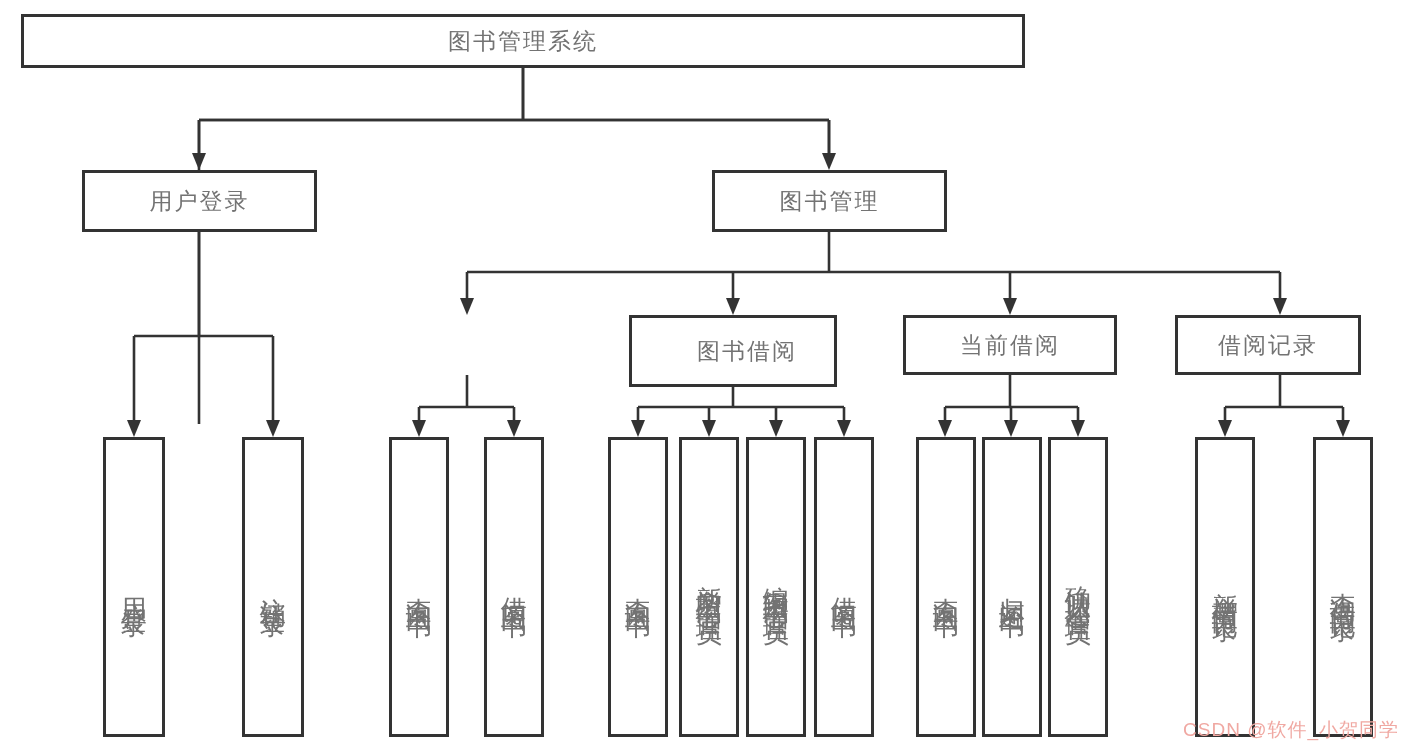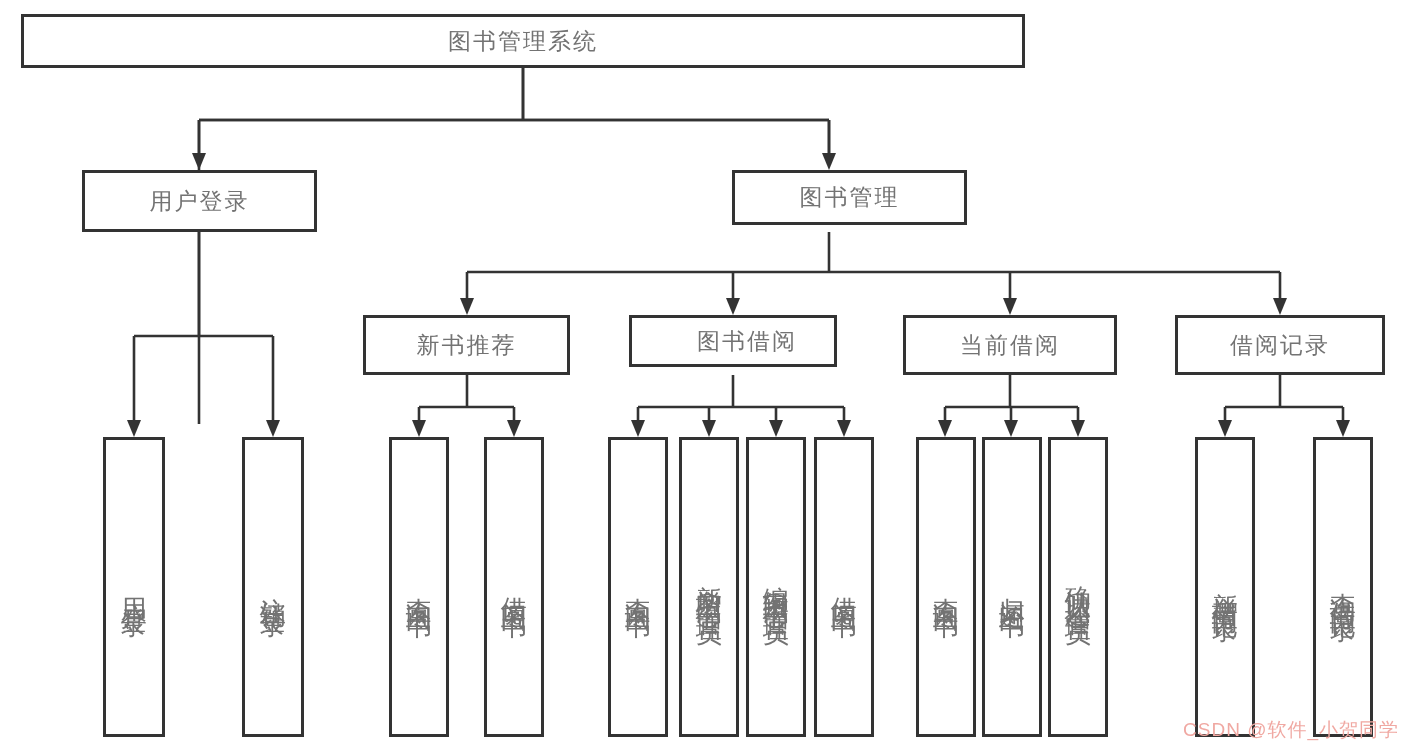--- a/index.html
+++ b/index.html
@@ -121,34 +121,31 @@
     </g>
   </svg>
 
   <div class="node h-node" style="left:21px; top:14px; width:1004px; height:54px;">
     <span>图书管理系统</span>
   </div>
 
   <div class="node h-node" style="left:82px; top:170px; width:235px; height:62px;">
     <span>用户登录</span>
   </div>
-  <div class="node h-node" style="left:712px; top:170px; width:235px; height:55px;margin-left:20px;">
+  <div class="node h-node" style="left:712px; top:170px; width:235px; height:62px;">
     <span>图书管理</span>
   </div>
 
-  <div class="node h-node" style="left:363px; top:315px; width:207px; height:60px;">
-    <span>新书推荐</span>
-  </div>
-  <div class="node h-node" style="left:629px; top:315px; width:208px; height:52px;padding-left:28px;">
+  <div class="node h-node" style="left:629px; top:315px; width:208px; height:72px;padding-left:28px;">
     <span>图书借阅</span>
   </div>
   <div class="node h-node" style="left:903px; top:315px; width:214px; height:60px;text-align:right;">
     <span>当前借阅</span>
   </div>
-  <div class="node h-node" style="left:1175px; top:315px; width:210px; height:60px;">
+  <div class="node h-node" style="left:1175px; top:315px; width:186px; height:60px;">
     <span>借阅记录</span>
   </div>
 
   <div class="node v-node" style="left:103px; top:437px; width:62px; height:300px;">
     <span class="v-text">用户登录</span>
   </div>
   <div class="node v-node" style="left:242px; top:437px; width:62px; height:300px;">
     <span class="v-text">注销登录</span>
   </div>
 

